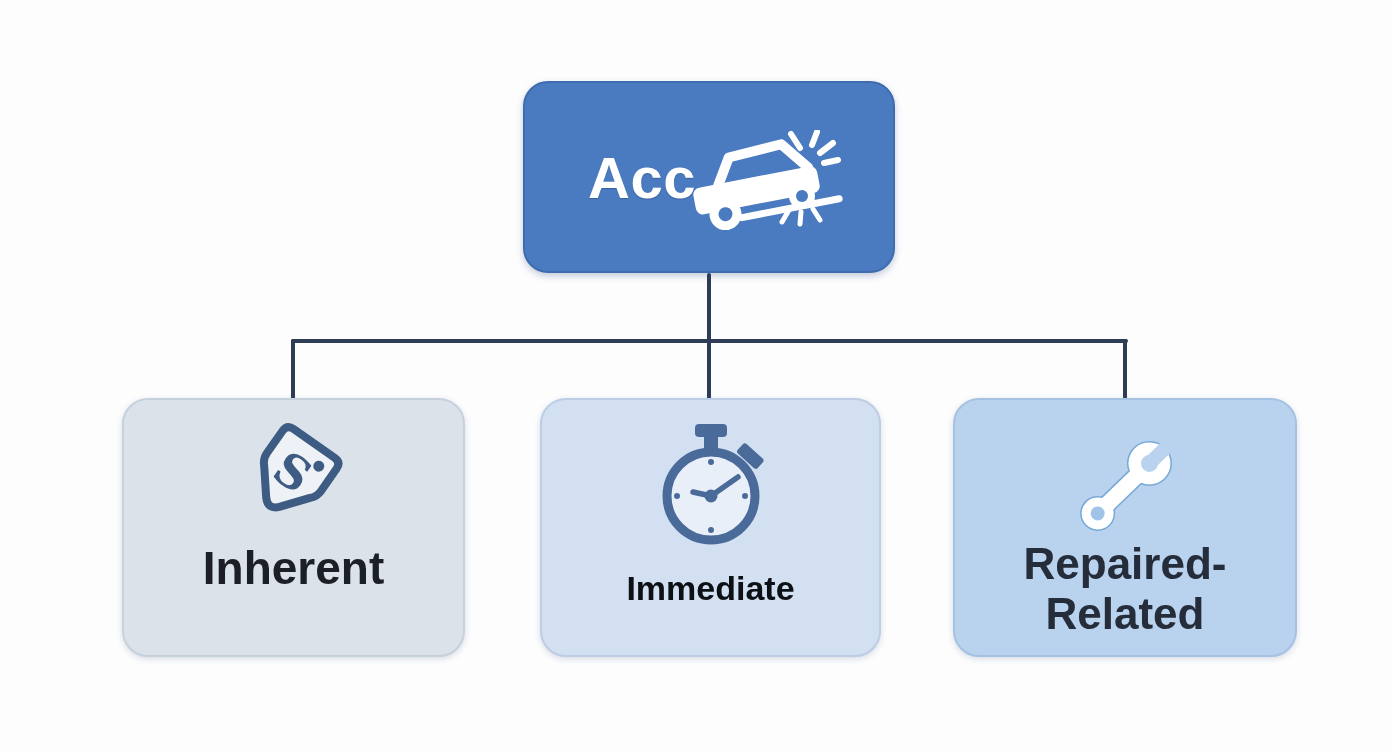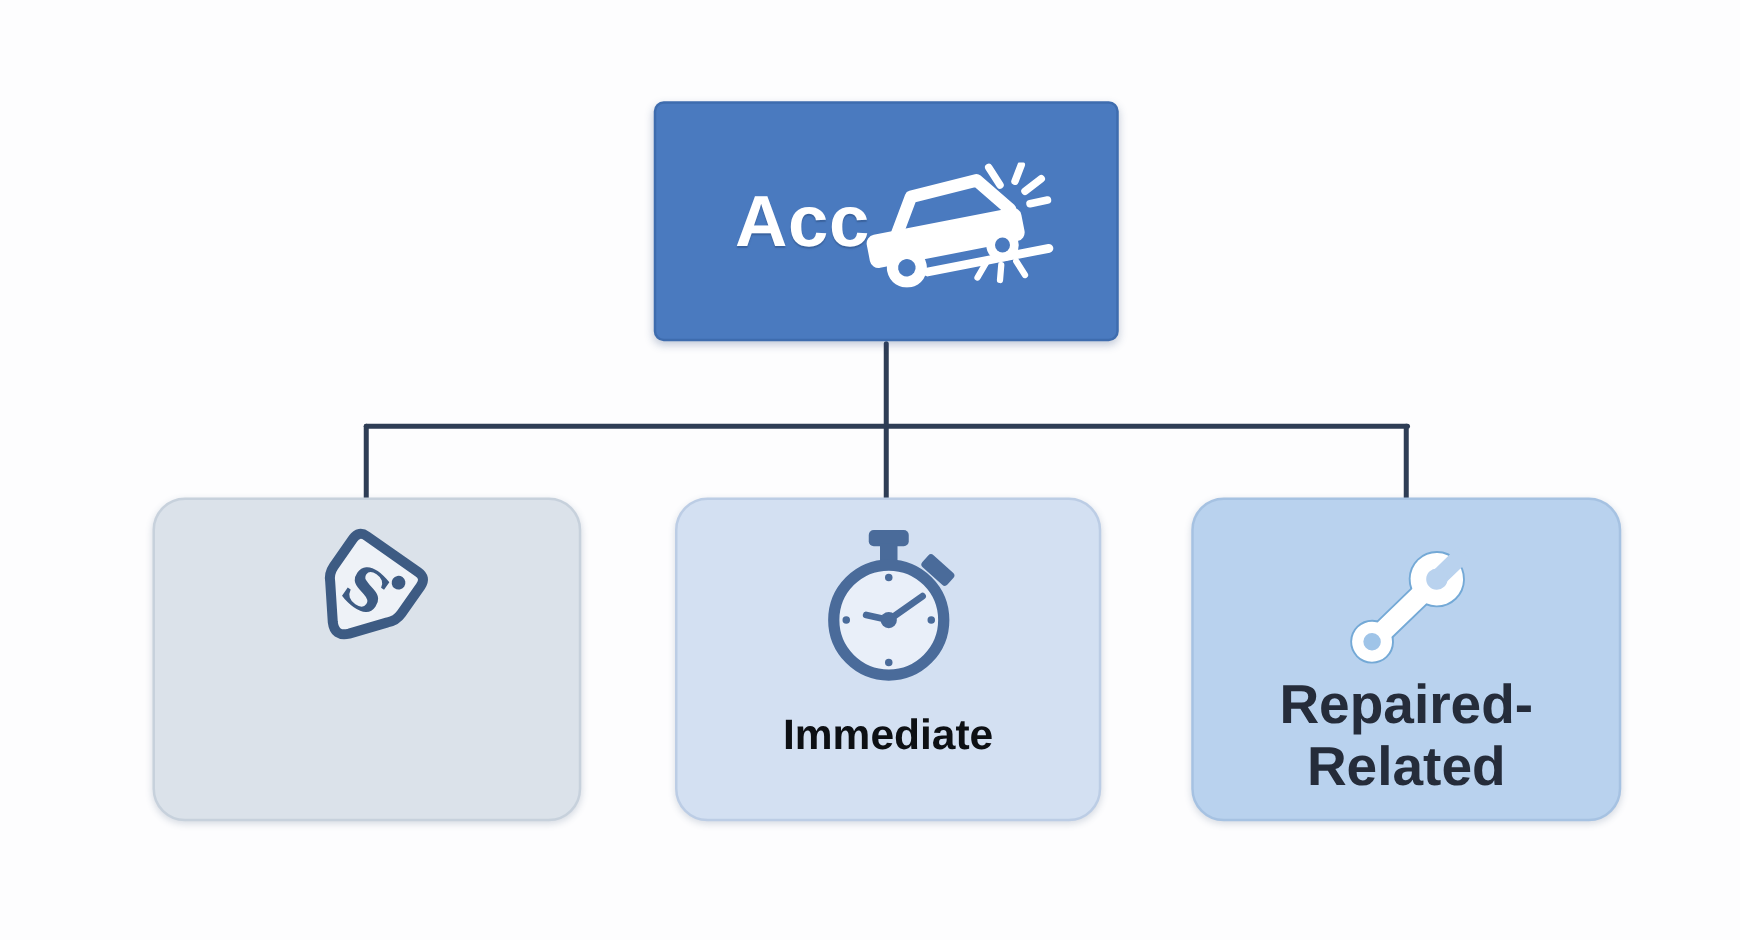--- a/index.html
+++ b/index.html
@@ -23,21 +23,21 @@
   .line.v-left   { left: 291px;  top: 339px; width: 4px;   height: 62px;  }
   .line.v-right  { left: 1123px; top: 339px; width: 4px;   height: 62px;  }
 
   
   .root-node {
     position: absolute;
     left: 523px; top: 81px;
     width: 372px; height: 192px;
     background: #4a7abf;
     border: 2px solid #3e6cae;
-    border-radius: 8px;
+    border-radius: 25px;
     box-sizing: border-box;
     box-shadow: 0 3px 7px rgba(40, 70, 120, 0.28);
     display: flex;
     align-items: center;
     justify-content: center;
   }
   .root-label {
     color: #ffffff;
     font-size: 58px;
     font-weight: 700;
@@ -138,20 +138,21 @@
   </div>
 
   <div class="child-node inherent">
     <svg class="node-icon" width="118" height="120" viewBox="-59 -60 118 120">
       <g transform="rotate(35)">
         <path d="M -25,-35 H 25 Q 33,-35 33,-27 V 0 Q 33,7 28,12 L 8,37 Q 0,46 -8,37 L -28,12 Q -33,7 -33,0 V -27 Q -33,-35 -25,-35 Z" fill="#eef2f7" stroke="#3d5b83" stroke-width="8" stroke-linejoin="round"></path>
         <circle cx="17" cy="-19" r="5.5" fill="#3d5b83"></circle>
         <text x="-1" y="17" text-anchor="middle" font-size="46" font-weight="bold" font-family="DejaVu Serif, serif" fill="#3d5b83">S</text>
       </g>
     </svg>
+    <div class="node-label">Inherent</div>
   </div>
 
   <div class="child-node immediate">
     <svg class="node-icon" width="140" height="140" viewBox="0 0 140 140">
       <g fill="#4a6b9a">
         <rect x="54" y="6" width="32" height="13" rx="4"></rect>
         <rect x="63" y="17" width="14" height="15"></rect>
         <g transform="rotate(42 110 38)">
           <rect x="96" y="32" width="27" height="13" rx="3"></rect>
         </g>

